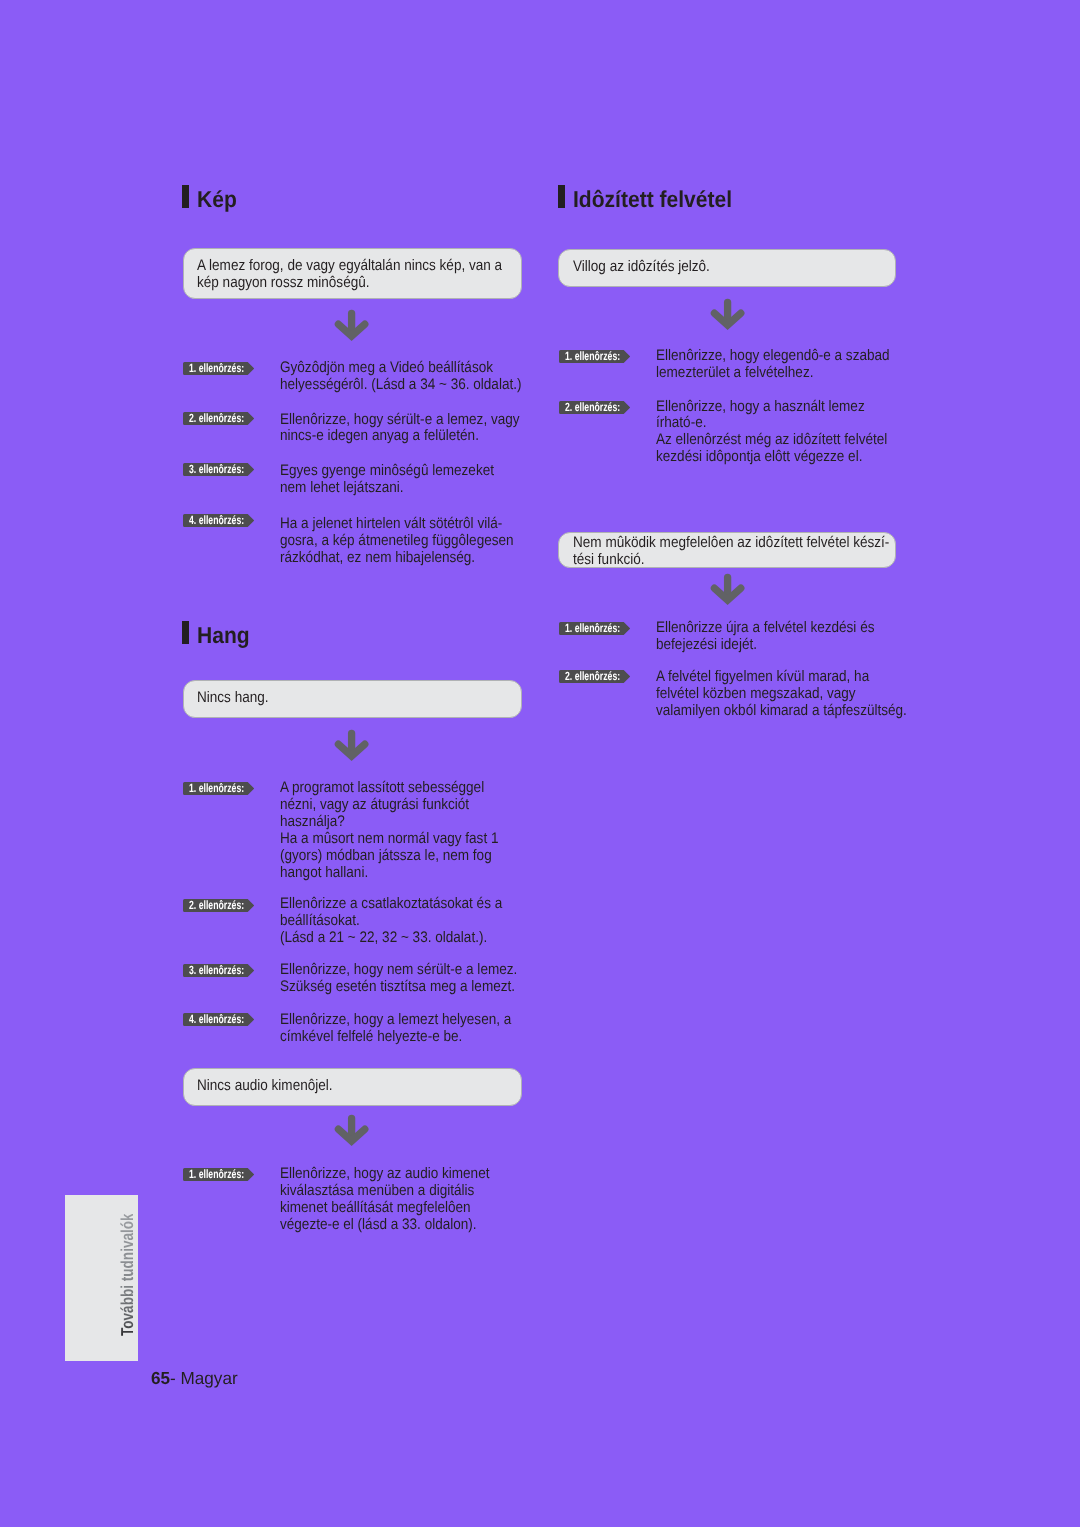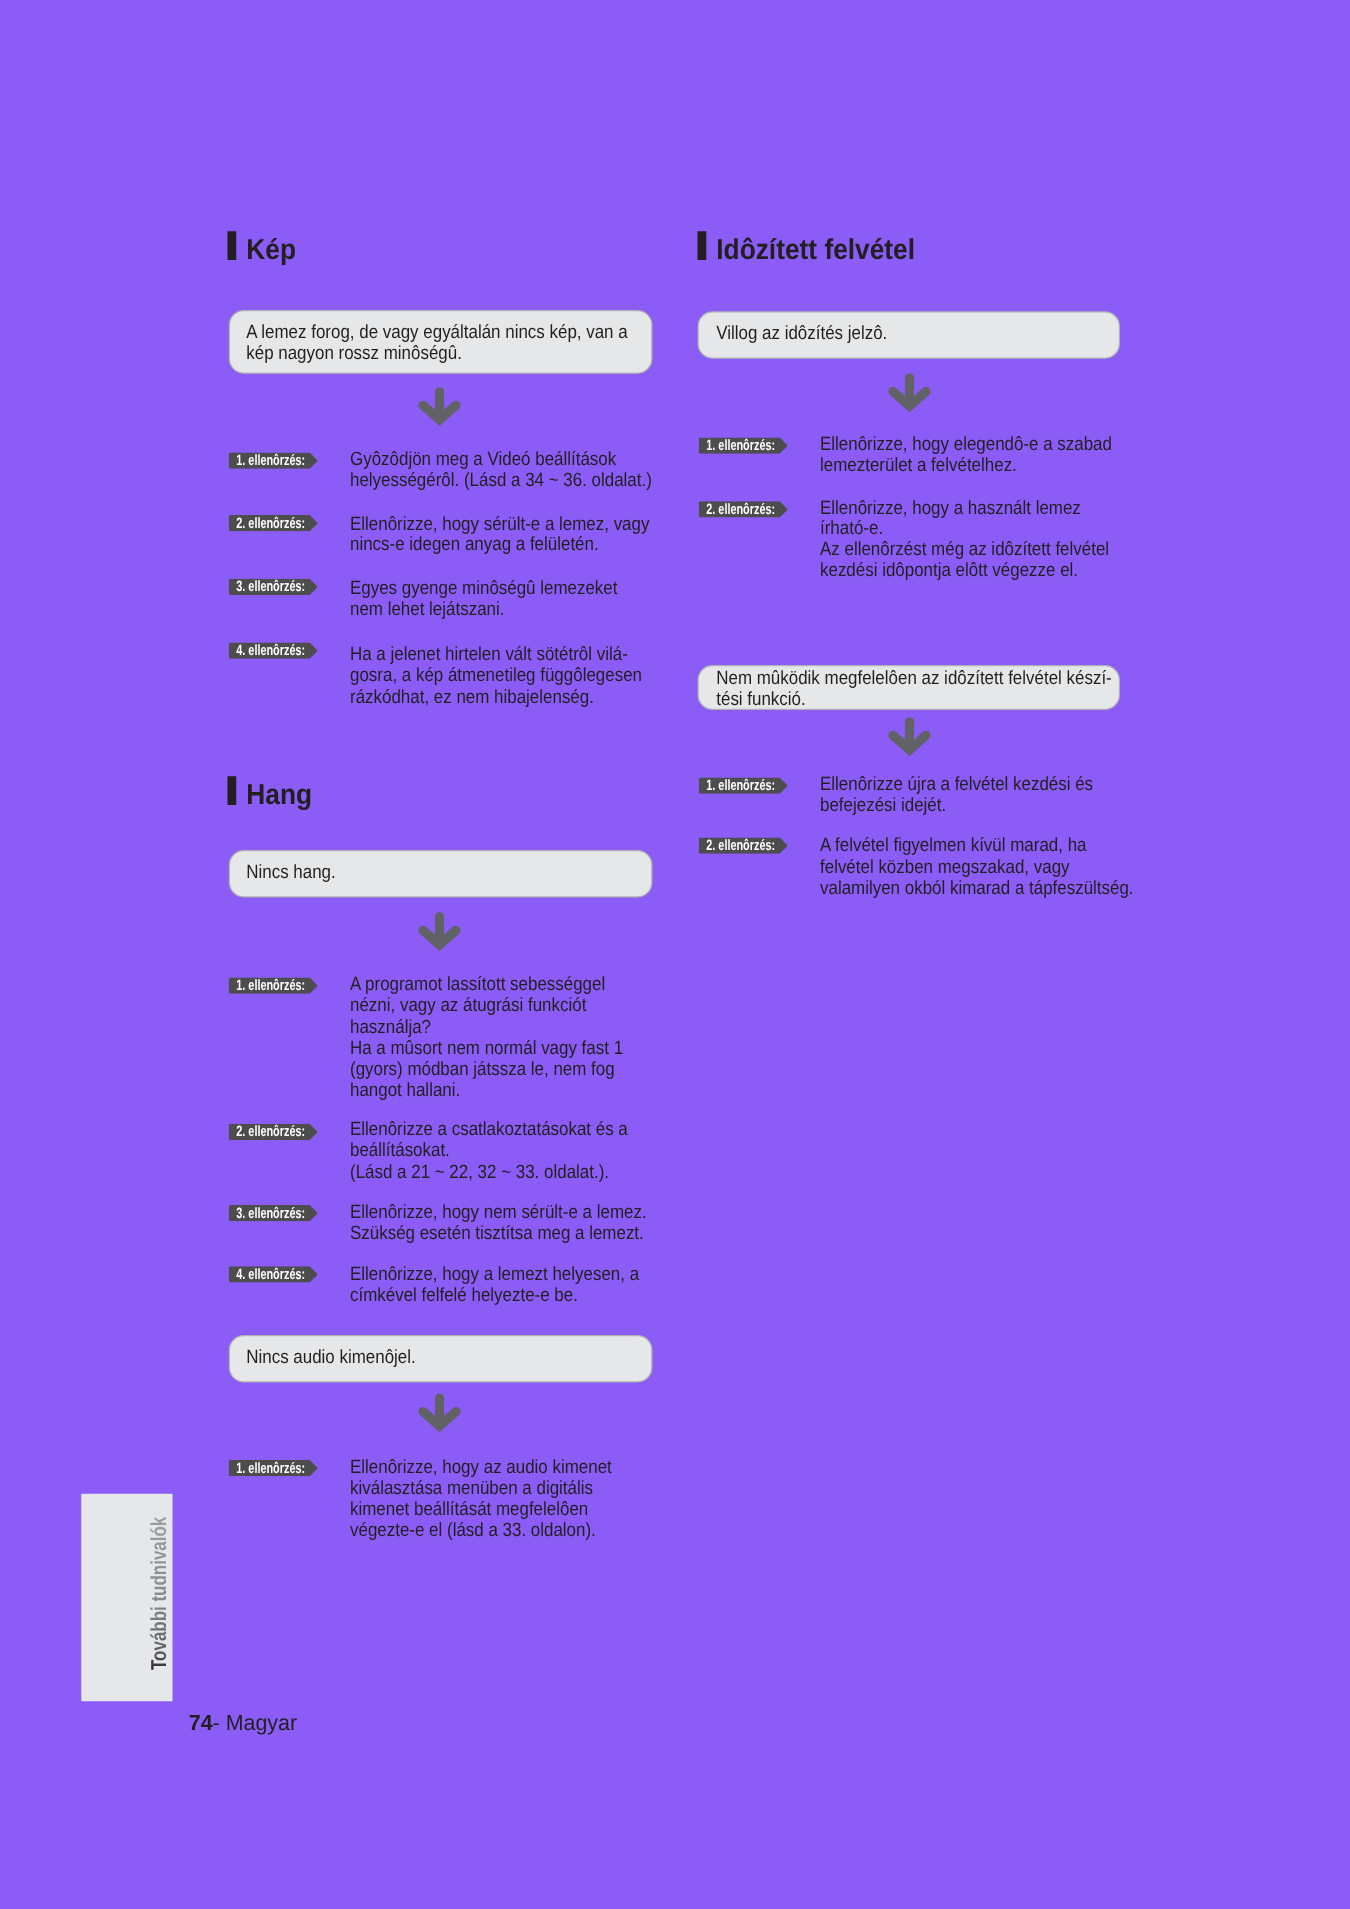--- a/index.html
+++ b/index.html
@@ -234,15 +234,15 @@
     <div class="bl">2. ellenôrzés:</div>
   </div>
   <div class="para" style="left:655.5px;top:669.2px;">A felvétel figyelmen kívül marad, ha
 felvétel közben megszakad, vagy
 valamilyen okból kimarad a tápfeszültség.</div>
 
   <div class="sidetab" style="left:65px;top:1194.5px;width:73px;height:166px;">
     <div class="lbl" style="left:53.8px;top:141.5px;">További tudnivalók</div>
   </div>
 
-  <div class="footer" style="left:150.9px;top:1370.2px;"><b>74</b><span>- Magyar</span></div>
+  <div class="footer" style="left:150.9px;top:1370.2px;"><b>65</b><span>- Magyar</span></div>
 
 </div>
 
 </body></html>

